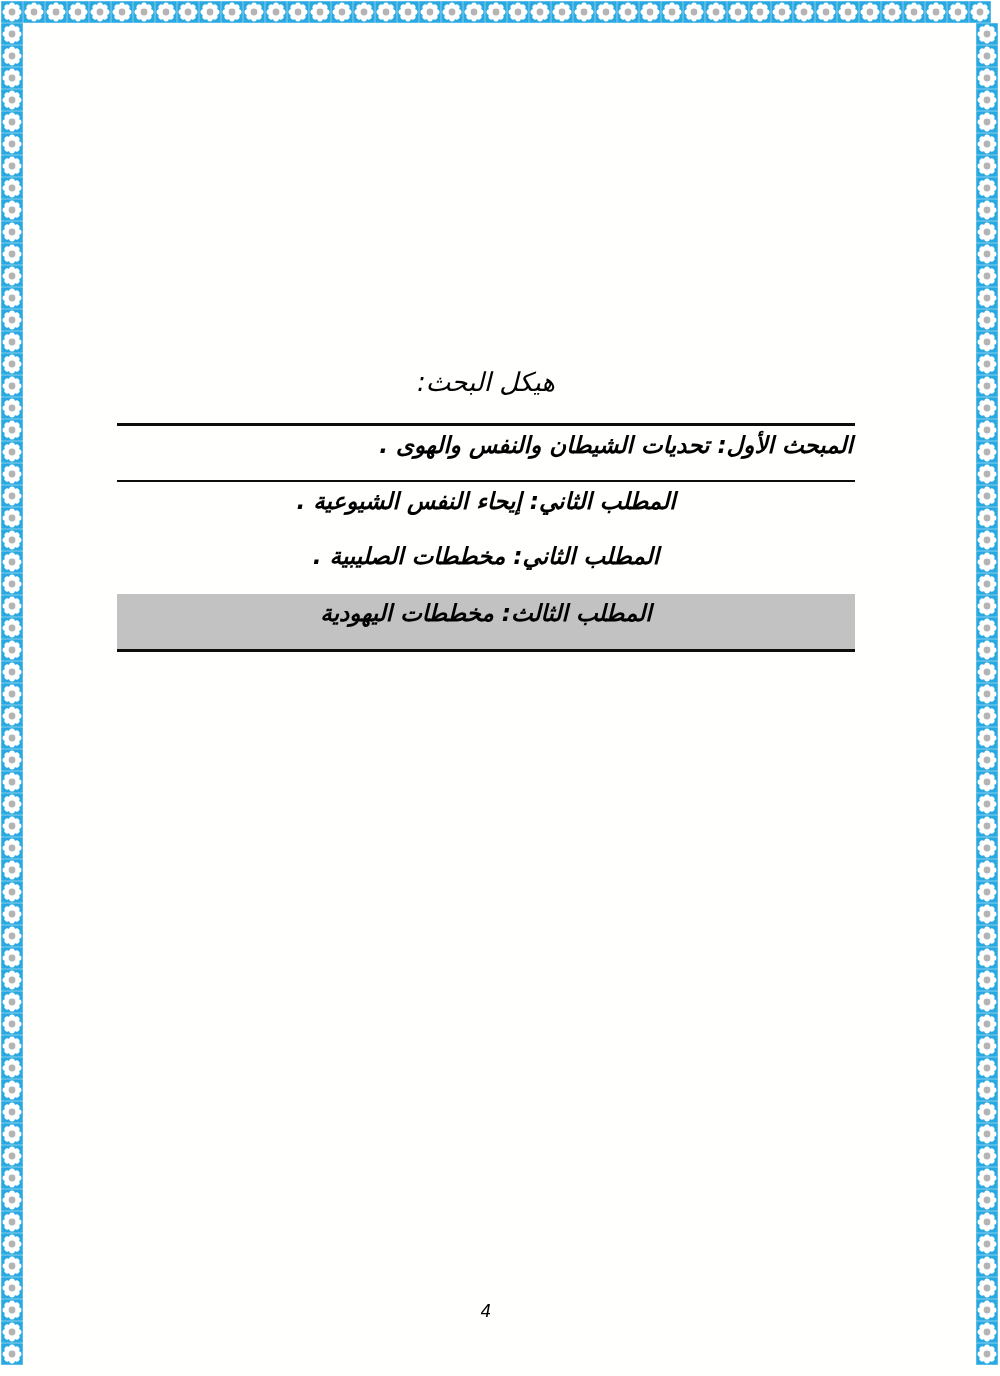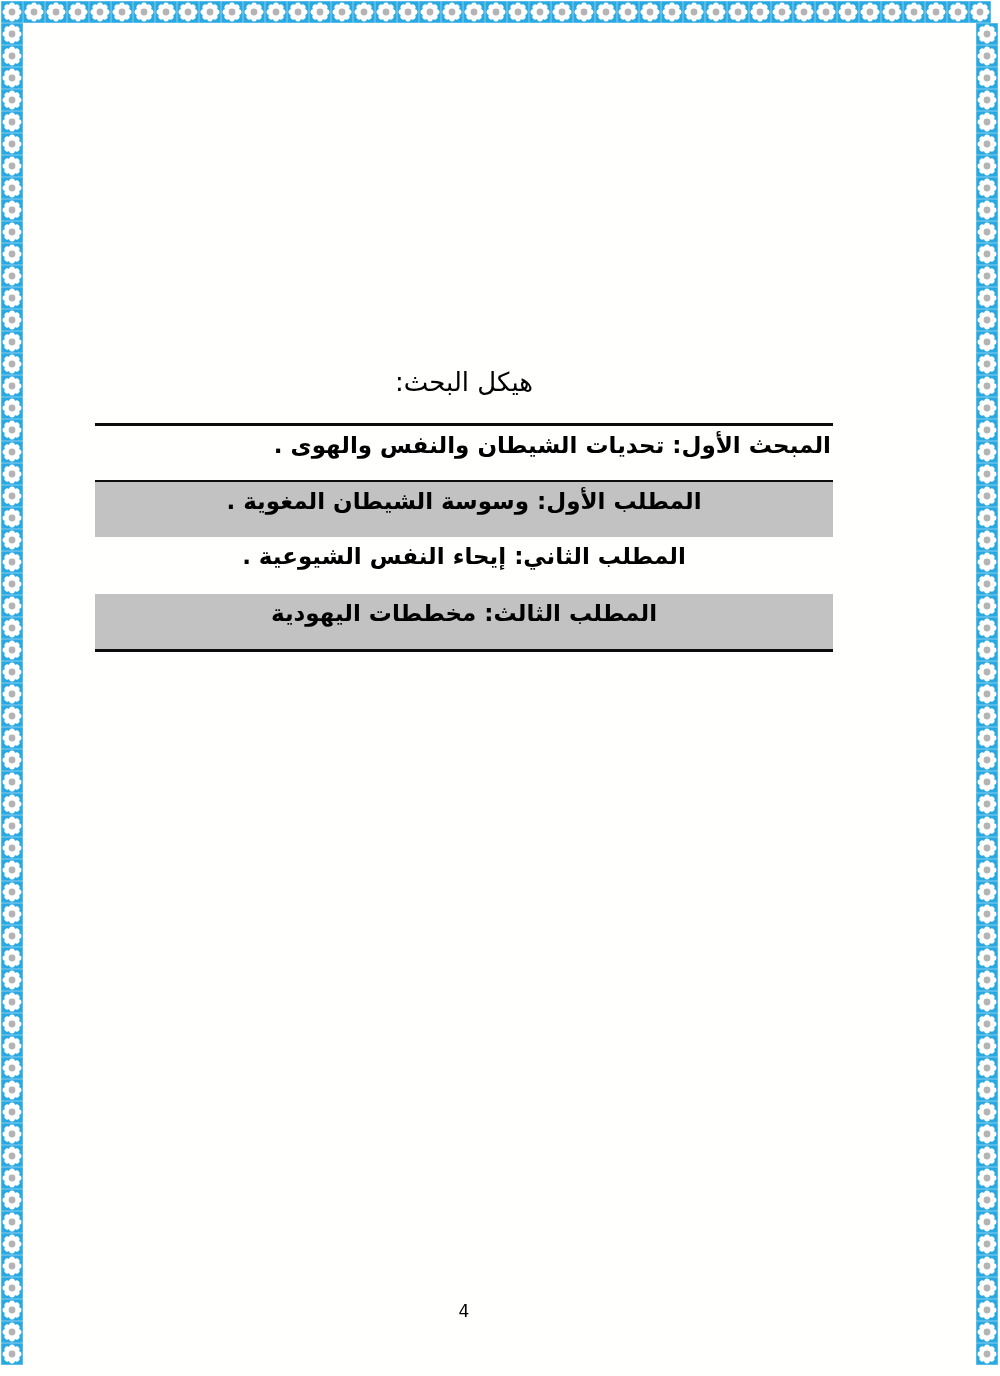--- a/index.html
+++ b/index.html
@@ -33,23 +33,24 @@
   .border-right{top:23px;left:976px;width:23px;height:1353px;flex-direction:column;}
   .tile{
     flex:0 0 auto;
     width:22px;height:22px;
     background:var(--tile-blue);
     box-shadow:inset 0 0 0 0.5px rgba(255,255,255,0.45);
   }
   
   .content{
     position:absolute;
-    left:95px;top:0;
+    left:117px;top:0;
     width:738px;
     height:1376px;
+    font-style:italic;
   }
   .doc-title{
     margin-top:366px;
     text-align:center;
     direction:rtl;
     font-size:26px;
     font-weight:normal;
     line-height:1.3;
   }
   table.outline{
@@ -616,25 +617,25 @@
     </div>
 
   <div class="content">
     <div class="doc-title">هيكل البحث:</div>
 
     <table class="outline">
       <tbody>
           <tr>
             <td class="align-right">المبحث الأول: تحديات الشيطان والنفس والهوى .</td>
           </tr>
-          <tr class="shaded">
-            <td class="align-center">المطلب الأول: وسوسة الشيطان المغوية .</td>
+          <tr>
+            <td class="align-center">المطلب الثاني: إيحاء النفس الشيوعية .</td>
           </tr>
           <tr>
-            <td class="align-center">المطلب الثاني: إيحاء النفس الشيوعية .</td>
+            <td class="align-center">المطلب الثاني: مخططات الصليبية .</td>
           </tr>
           <tr class="shaded">
             <td class="align-center">المطلب الثالث: مخططات اليهودية</td>
           </tr>
         </tbody>
     </table>
 
     <div class="page-number">4</div>
   </div>
 

